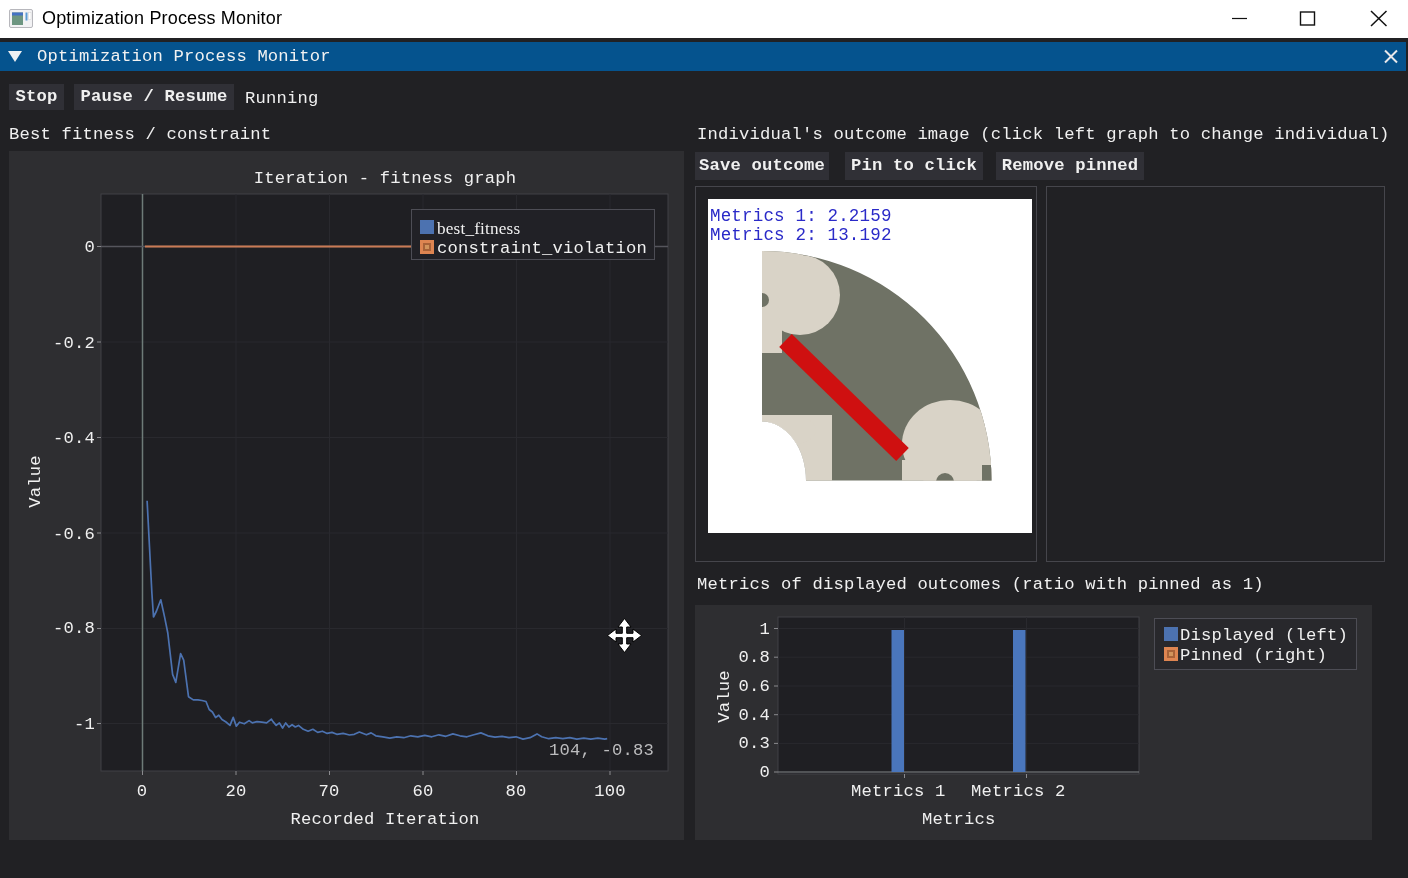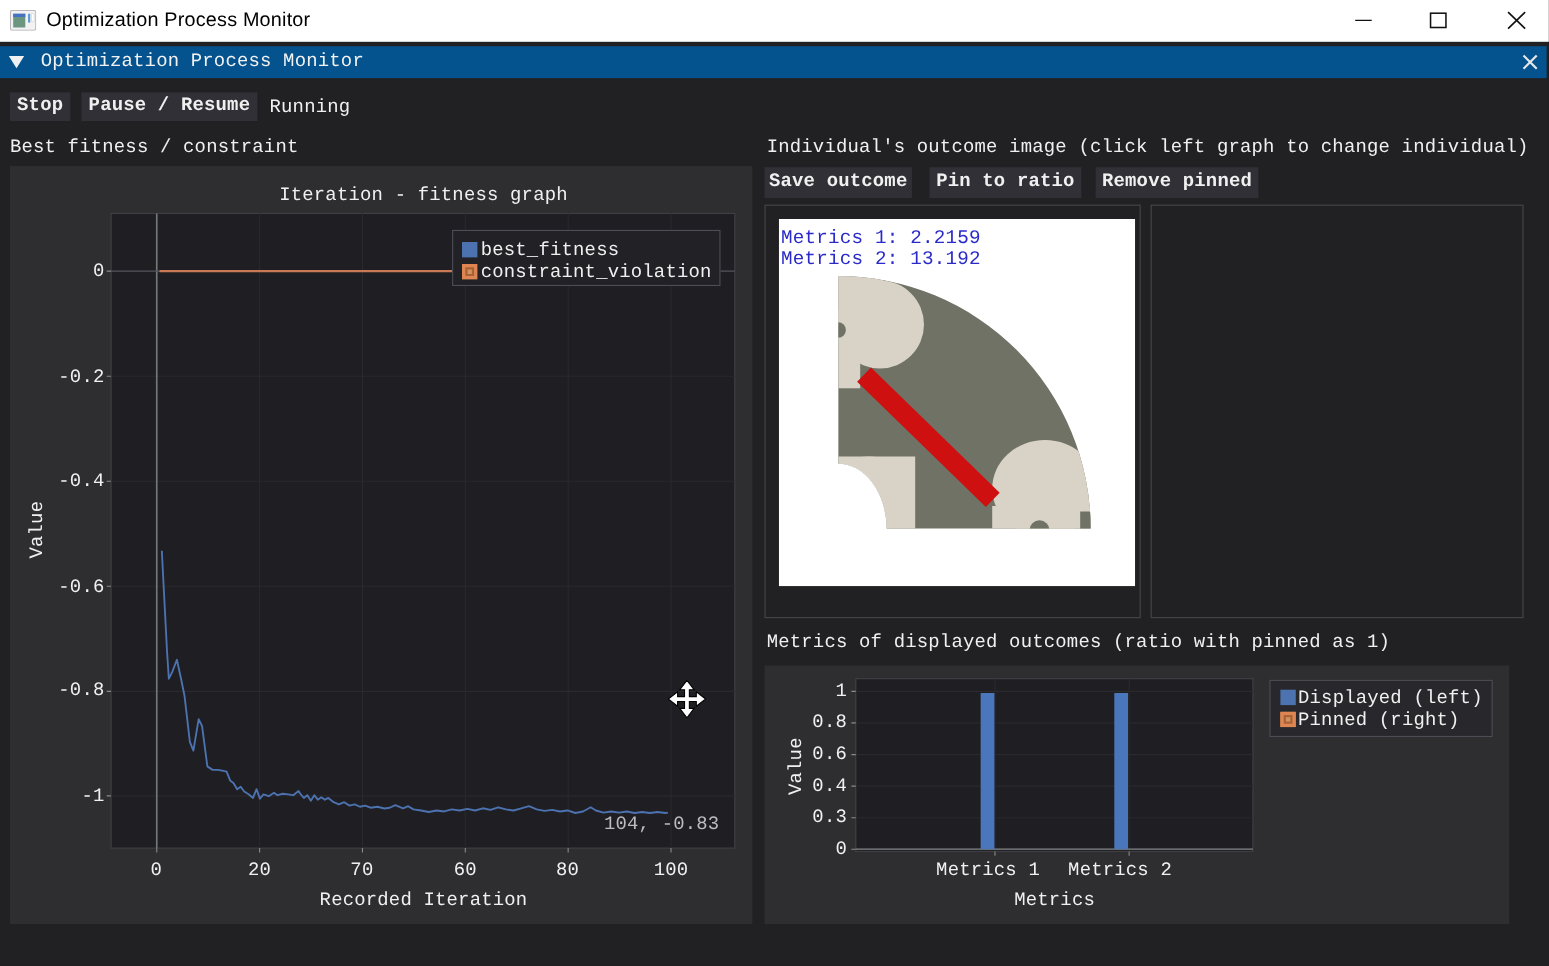--- a/index.html
+++ b/index.html
@@ -104,31 +104,31 @@
 <div class="lbl" style="left:299px;top:782px;width:60px;text-align:center;">70</div>
 <div class="lbl" style="left:393px;top:782px;width:60px;text-align:center;">60</div>
 <div class="lbl" style="left:486px;top:782px;width:60px;text-align:center;">80</div>
 <div class="lbl" style="left:580px;top:782px;width:60px;text-align:center;">100</div>
 <div class="lbl" style="left:0px;top:810px;width:770px;text-align:center;">Recorded Iteration</div>
 <div class="lbl" style="left:-60px;top:472px;width:190px;text-align:center;transform:rotate(-90deg);">Value</div>
 <div class="lbl" style="left:449px;top:741px;width:205px;text-align:right;color:#bcbcbe;">104, -0.83</div>
 
 <div class="abs" style="left:411px;top:209px;width:244px;height:51px;background:#212126;border:1px solid #4d4d55;"></div>
 <div class="abs" style="left:420px;top:220px;width:14px;height:14px;background:#4c72b0;"></div>
-<div class="lbl" style="left:437px;top:219px;">best_fitness</div>
+<div class="lbl" style="left:437px;top:219px;font-family:Liberation Serif, serif;">best_fitness</div>
 <div class="abs" style="left:420px;top:240px;width:14px;height:14px;background:#d2945c;box-shadow:inset 0 0 0 3px #de8551, inset 0 0 0 5px #a86238;"></div>
 <div class="lbl" style="left:437px;top:239px;">constraint_violation</div>
 
 <svg class="abs" style="left:607px;top:618px" width="35" height="35" viewBox="0 0 35 35">
   <polygon fill="#ffffff" stroke="#000" stroke-width="1" stroke-linejoin="miter" points="17.5,0.5 11,9 15.3,9 15.3,15.3 9,15.3 9,11 0.5,17.5 9,24 9,19.7 15.3,19.7 15.3,26 11,26 17.5,34.5 24,26 19.7,26 19.7,19.7 26,19.7 26,24 34.5,17.5 26,11 26,15.3 19.7,15.3 19.7,9 24,9"></polygon>
 </svg>
 
 <div class="lbl" style="left:697px;top:125px;">Individual's outcome image (click left graph to change individual)</div>
 <div class="btn" style="left:695px;top:152px;width:134px;height:28px;line-height:28px;">Save outcome</div>
-<div class="btn" style="left:845px;top:152px;width:138px;height:28px;line-height:28px;">Pin to ratio</div>
+<div class="btn" style="left:845px;top:152px;width:138px;height:28px;line-height:28px;">Pin to click</div>
 <div class="btn" style="left:996px;top:152px;width:148px;height:28px;line-height:28px;">Remove pinned</div>
 <div class="childb" style="left:695px;top:186px;width:342px;height:376px;"></div>
 <div class="childb" style="left:1046px;top:186px;width:339px;height:376px;"></div>
 
 <svg class="abs" style="left:708px;top:199px" width="324" height="334" viewBox="0 0 324 334">
   <rect x="0" y="0" width="324" height="334" fill="#ffffff"></rect>
   <defs>
     <clipPath id="annulus">
       <path d="M 54 52 A 229.5 229.5 0 0 1 283.5 281.5 L 98 281.5 A 44 59 0 0 0 54 222.5 Z"></path>
     </clipPath>

